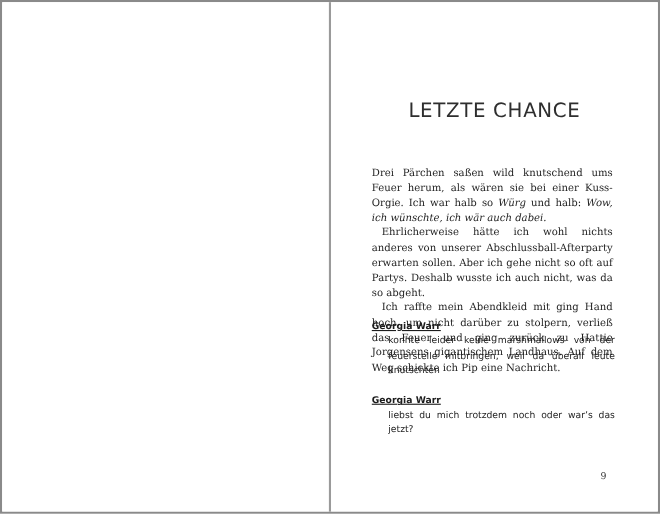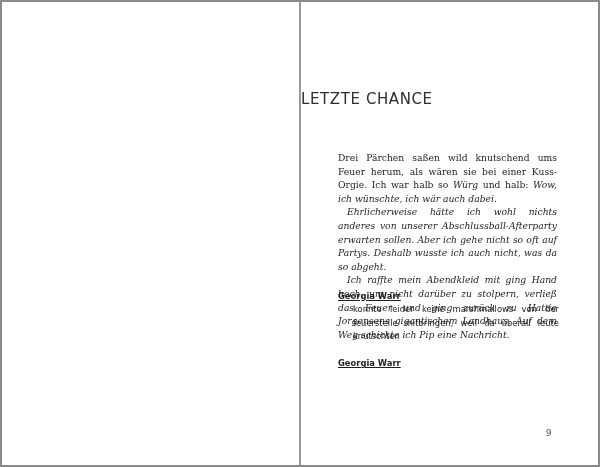--- a/index.html
+++ b/index.html
@@ -2,26 +2,26 @@
 <html><head>
 <meta charset="utf-8">
 <style>
   html, body { margin:0; padding:0; }
   body { width:600px; height:467px; background:#ffffff; position:relative; overflow:hidden; }
   .spread { position:absolute; left:0; top:0; width:600px; height:467px; box-sizing:border-box;
     border-top:2px solid #8a8a8a; border-left:2px solid #8a8a8a; border-bottom:2px solid #8a8a8a; border-right:2px solid #8a8a8a; background:#fff; }
   .page-left { position:absolute; left:0; top:0; width:297px; height:463px; background:#fff; }
   .divider { position:absolute; left:297px; top:0; width:2px; height:463px; background:#9a9a9a; }
   .page-right { position:absolute; left:299px; top:0; width:297px; height:463px; background:#fff; }
-  .title { position:absolute; left:0; width:297px; top:88px; text-align:left;
-    font-family:"DejaVu Sans", sans-serif; font-size:15px; letter-spacing:0.6px; color:#2e2e2e; }
+  .title { position:absolute; left:0; width:297px; top:88px; text-align:center;
+    font-family:"DejaVu Sans", sans-serif; font-size:18px; letter-spacing:0.6px; color:#2e2e2e; }
   .prose { position:absolute; left:37px; width:219px; top:149px;
     font-family:"DejaVu Serif", serif; font-size:9.2px; line-height:13.6px; color:#1d1d1d; text-align:justify; }
   .prose p { margin:0; }
-  .prose p.indent { text-indent:9px;font-style:italic; }
+  .prose p.indent { text-indent:9px; }
   .prose em { font-style:italic; }
   .msgs { position:absolute; left:37px; width:221px; top:288px;
     font-family:"DejaVu Sans", sans-serif; font-size:8.4px; line-height:13.4px; color:#1d1d1d; text-align:justify; }
   .msg { margin:0 0 13.6px 0; }
   .msg .sender { font-weight:bold; display:block;text-decoration:underline; }
   .msg .text { display:block;margin-left:15px; }
   .page-num { position:absolute; left:245px; top:426px; font-family:"DejaVu Serif", serif; font-size:8.5px; color:#333; }
 </style>
 </head>
 <body>
@@ -38,18 +38,19 @@
       <p class="indent">Ich raffte mein Abendkleid mit ging Hand hoch, um nicht darüber zu stolpern, verließ das Feuer und ging zurück zu Hattie Jorgensens gigantischem Landhaus. Auf dem Weg schickte ich Pip eine Nachricht.</p>
     </div>
 
     <div class="msgs">
       <div class="msg">
         <span class="sender">Georgia Warr</span>
         <span class="text">konnte leider keine marshmallows von der feuerstelle mitbringen, weil da überall leute knutschten</span>
       </div>
       <div class="msg">
         <span class="sender">Georgia Warr</span>
+        <span class="text">liebst du mich trotzdem noch oder war’s das jetzt?</span>
       </div>
     </div>
 
     <div class="page-num">9</div>
   </div>
 </div>
 
 </body></html>

